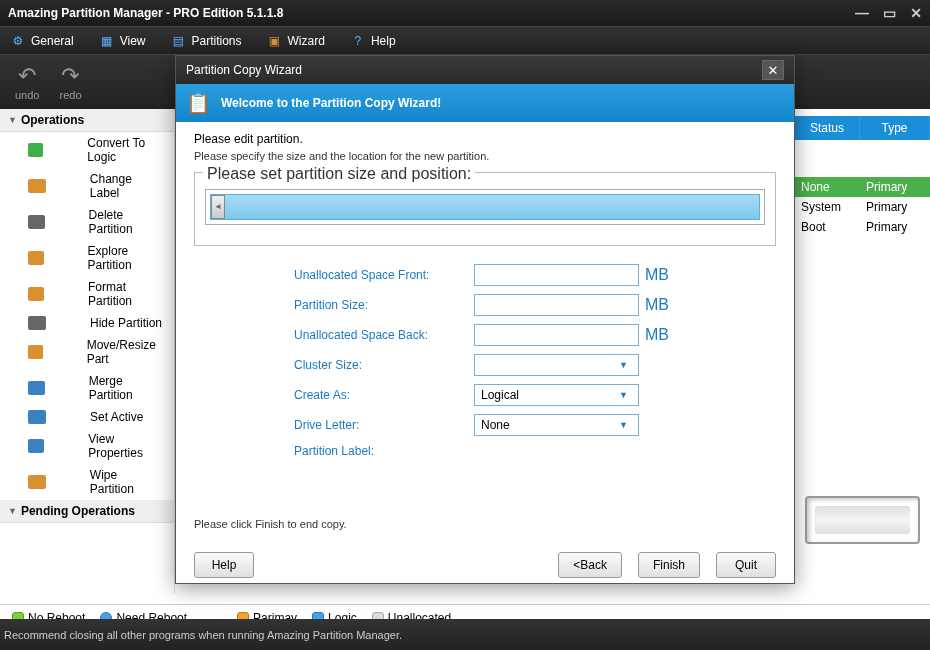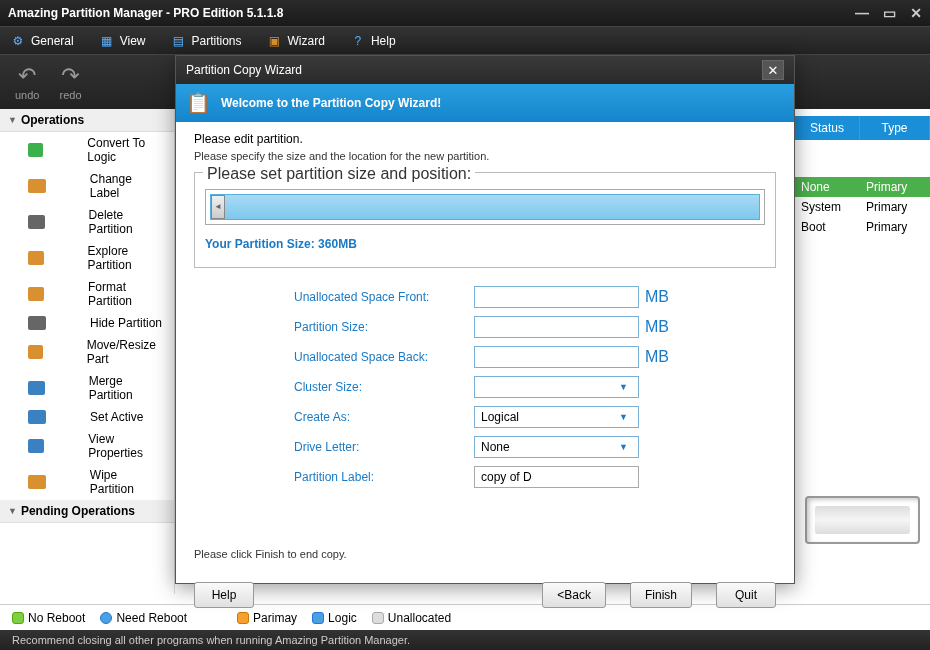--- a/index.html
+++ b/index.html
@@ -40,21 +40,21 @@
 .grid-cell-status { width: 65px; text-align: left; padding-left: 6px; }
 .grid-cell-type { width: 70px; text-align: left; padding-left: 6px; }
 .grid-rows { position: absolute; right: 0; top: 68px; }
 
 .vis-bar { position: absolute; right: 10px; bottom: 50px; width: 115px; height: 48px; background: #fff; border: 2px solid #999; border-radius: 4px; box-shadow: inset 2px 2px 4px rgba(0,0,0,0.2); }
 .vis-bar-inner { background: linear-gradient(#ddd, #f5f5f5, #ddd); margin: 8px; height: 28px; border-radius: 3px; }
 
 
 .status1 { position: absolute; bottom: 20px; left: 0; right: 0; height: 26px; background: #fff; border-top: 1px solid #ccc; display: flex; align-items: center; padding: 0 12px; gap: 15px; font-size: 12px; }
 .legend-dot { width: 12px; height: 12px; border-radius: 3px; display: inline-block; margin-right: 4px; vertical-align: middle; }
-.status2 { position: absolute; bottom: 0; left: 0; right: 0; height: 20px; background: linear-gradient(#333, #222); color: #ccc; font-size: 11px; display: flex; align-items: center; padding: 0 12px; }
+.status2 { position: absolute; bottom: 0; left: 0; right: 0; height: 31px; background: linear-gradient(#333, #222); color: #ccc; font-size: 11px; display: flex; align-items: center; padding: 0 4px; }
 
 
 .wizard { position: absolute; top: 55px; left: 175px; width: 620px; height: 529px; background: #fff; border: 1px solid #555; box-shadow: 0 4px 20px rgba(0,0,0,0.4); z-index: 100; }
 .wizard-titlebar { background: linear-gradient(#3a3a3a, #2a2a2a); height: 28px; display: flex; align-items: center; justify-content: space-between; padding: 0 10px; color: #fff; }
 .wizard-close { background: #555; width: 22px; height: 20px; display: flex; align-items: center; justify-content: center; cursor: pointer; font-size: 13px; border: 1px solid #666; }
 .wizard-header { background: linear-gradient(#2a9fe0, #1485cc); height: 38px; display: flex; align-items: center; padding: 0 10px; color: #fff; font-weight: bold; gap: 10px; }
 .wizard-body { padding: 10px 18px; }
 .wizard-body h4 { font-size: 12px; margin-bottom: 4px; font-weight: normal; color: #000; }
 .wizard-body .desc { font-size: 11px; color: #333; margin-bottom: 10px; }
 .fieldset { border: 1px solid #bbb; padding: 8px 10px 12px 10px; margin-bottom: 8px; position: relative; }
@@ -68,21 +68,21 @@
 .form-row { display: flex; align-items: center; margin-bottom: 8px; }
 .form-label { width: 180px; color: #1a7ac5; font-size: 12px; }
 .form-input { width: 165px; height: 22px; border: 1px solid #7aafd6; padding: 0 6px; font-size: 12px; background: #fff; }
 .form-input.text { border: 1px solid #aaa; }
 .form-input.sel { border: 1px solid #7aafd6; position: relative; display: flex; align-items: center; justify-content: space-between; cursor: pointer; }
 .sel-arrow { color: #1a7ac5; font-size: 9px; margin-right: 4px; }
 .form-unit { margin-left: 6px; color: #1a7ac5; font-size: 16px; }
 .finish-note { font-size: 11px; color: #333; margin-top: 60px; }
 .wizard-footer { display: flex; justify-content: space-between; padding: 12px 18px; align-items: center; }
 .wizard-btn { min-width: 60px; height: 26px; background: linear-gradient(#fafafa, #e0e0e0); border: 1px solid #999; border-radius: 3px; cursor: pointer; font-size: 12px; padding: 0 14px; }
-.wizard-footer-right { display: flex; gap: 24px; }
+.wizard-footer-right { display: flex; gap: 16px; }
 
 
 .ico { width: 18px; height: 14px; display: inline-block; border-radius: 2px; }
 </style>
 </head>
 <body>
 
 <div class="titlebar">
   <span class="titlebar-title">Amazing Partition Manager - PRO Edition 5.1.1.8</span>
   <div class="titlebar-controls">
@@ -236,21 +236,20 @@
     <h4>Please edit partition.</h4>
     <div class="desc">Please specify the size and the location for the new partition.</div>
 
     <div class="fieldset">
       <span class="fieldset-legend">Please set partition size and position:</span>
       <div class="slider-area">
         <div class="slider-track">
           <div class="slider-handle"></div>
         </div>
       </div>
-      <div class="size-label">Your Partition Size: 360MB</div>
     </div>
 
     <div class="form-rows">
       <div class="form-row">
         <div class="form-label">Unallocated Space Front:</div>
         <input class="form-input" value="" style="">
         <span class="form-unit">MB</span>
       </div>
       <div class="form-row">
         <div class="form-label">Partition Size:</div>
@@ -278,21 +277,20 @@
       </div>
       <div class="form-row">
         <div class="form-label">Drive Letter:</div>
         <div class="form-input sel">
           <span>None</span>
           <span class="sel-arrow">▼</span>
         </div>
       </div>
       <div class="form-row">
         <div class="form-label">Partition Label:</div>
-        <input class="form-input text" value="copy of D" style="">
       </div>
     </div>
 
     <div class="finish-note">Please click Finish to end copy.</div>
   </div>
 
   <div class="wizard-footer">
     <button class="wizard-btn">Help</button>
     <div class="wizard-footer-right">
       <button class="wizard-btn">&lt;Back</button>

